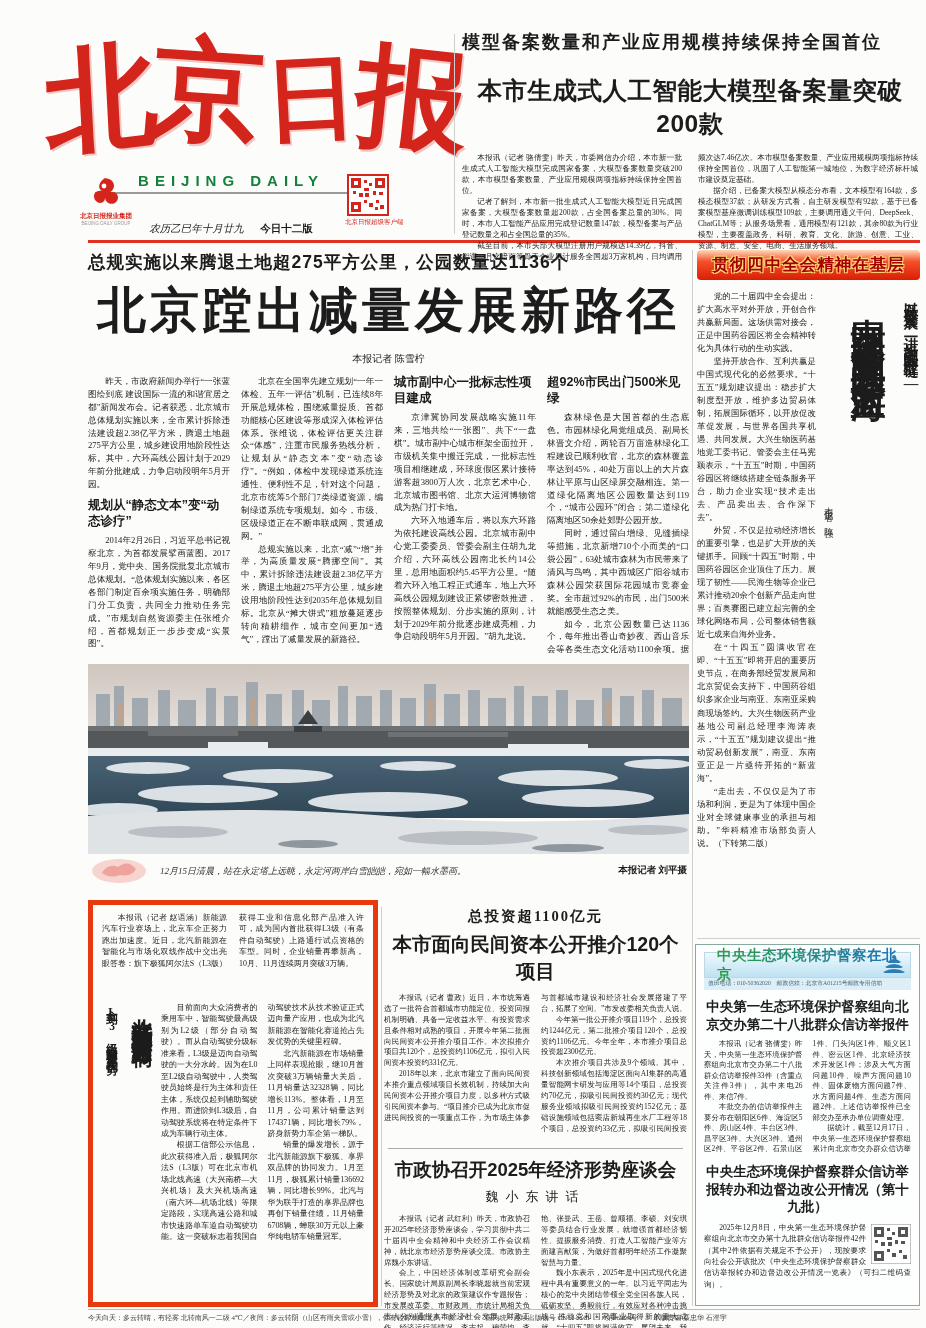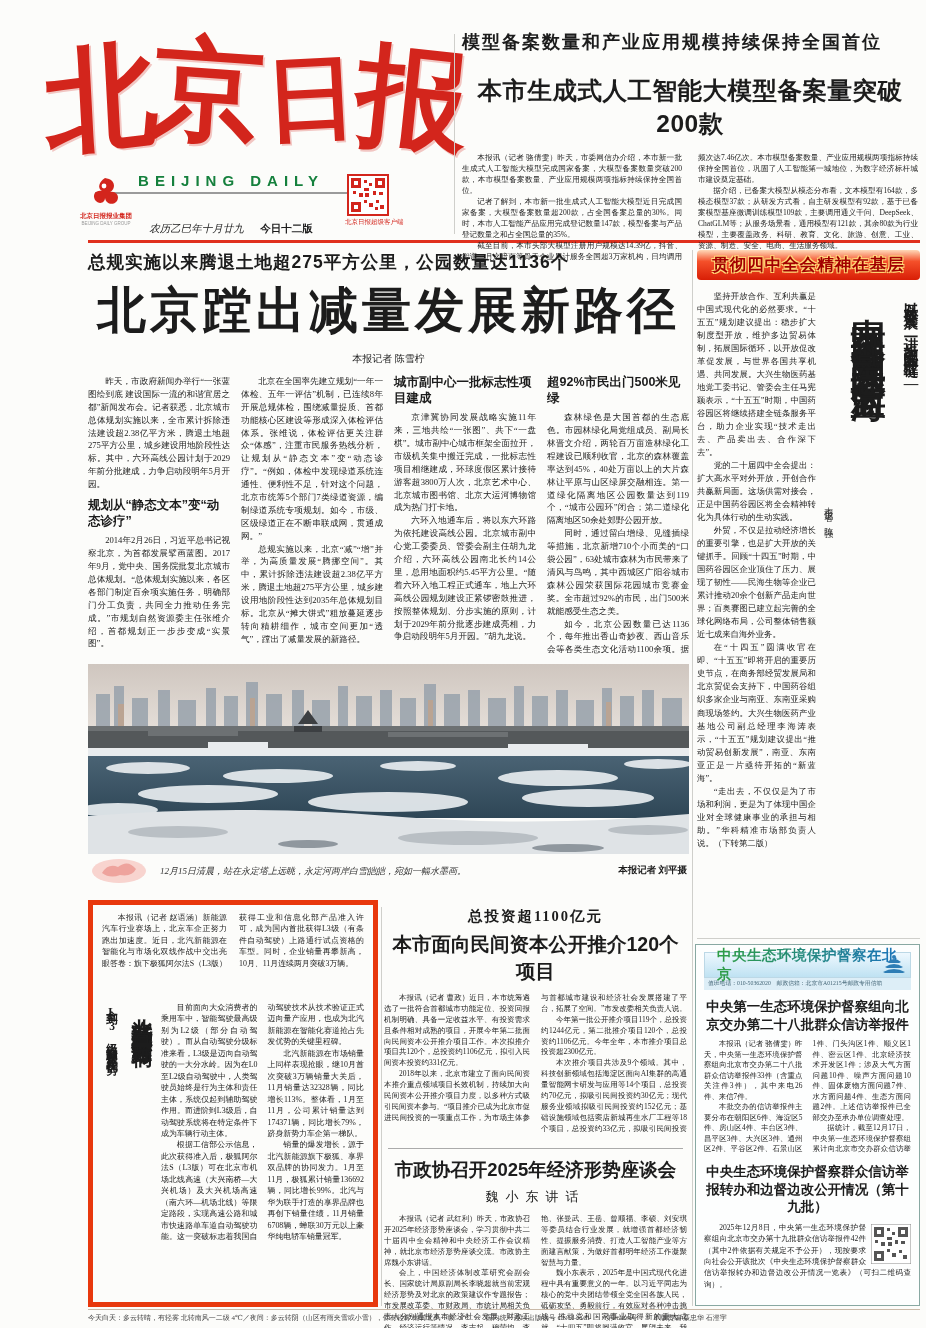--- a/index.html
+++ b/index.html
@@ -319,22 +319,22 @@
   </div>
 
   <div class="vrule" style="left:692px; top:250px; height:1056px;"></div>
 
   <div id="theme-banner">
     <span>贯彻四中全会精神在基层</span>
   </div>
 
   <div id="yaogu">
     <div class="ybody">
+      <p class="body-p">党的二十届四中全会提出：扩大高水平对外开放，开创合作共赢新局面。这场供需对接会，正是中国药谷园区将全会精神转化为具体行动的生动实践。</p>
       <p class="body-p">坚持开放合作、互利共赢是中国式现代化的必然要求。“十五五”规划建议提出：稳步扩大制度型开放，维护多边贸易体制，拓展国际循环，以开放促改革促发展，与世界各国共享机遇、共同发展。大兴生物医药基地党工委书记、管委会主任马宪颖表示，“十五五”时期，中国药谷园区将继续搭建全链条服务平台，助力企业实现“技术走出去、产品卖出去、合作深下去”。</p>
-      <p class="body-p">党的二十届四中全会提出：扩大高水平对外开放，开创合作共赢新局面。这场供需对接会，正是中国药谷园区将全会精神转化为具体行动的生动实践。</p>
       <p class="body-p">外贸，不仅是拉动经济增长的重要引擎，也是扩大开放的关键抓手。回顾“十四五”时期，中国药谷园区企业顶住了压力、展现了韧性——民海生物等企业已累计推动20余个创新产品走向世界；百奥赛图已建立起完善的全球化网络布局，公司整体销售额近七成来自海外业务。</p>
       <p class="body-p">在“十四五”圆满收官在即、“十五五”即将开启的重要历史节点，在商务部经贸发展局和北京贸促会支持下，中国药谷组织多家企业与南亚、东南亚采购商现场签约。大兴生物医药产业基地公司副总经理李海涛表示，“十五五”规划建议提出“推动贸易创新发展”，南亚、东南亚正是一片亟待开拓的“新蓝海”。</p>
       <p class="body-p">“走出去，不仅仅是为了市场和利润，更是为了体现中国企业对全球健康事业的承担与相助。”华科精准市场部负责人说。（下转第二版）</p>
     </div>
     <div class="ybyline vtext">本报记者 陈强</div>
     <div class="yhead vtext">中国药谷带企业闯入国际『新蓝海』</div>
     <div class="ykick vtext">以开放促发展，进一步融入国际产业链——</div>
   </div>
 
   <div class="hrule" style="left:697px; top:938px; width:223px;"></div>

